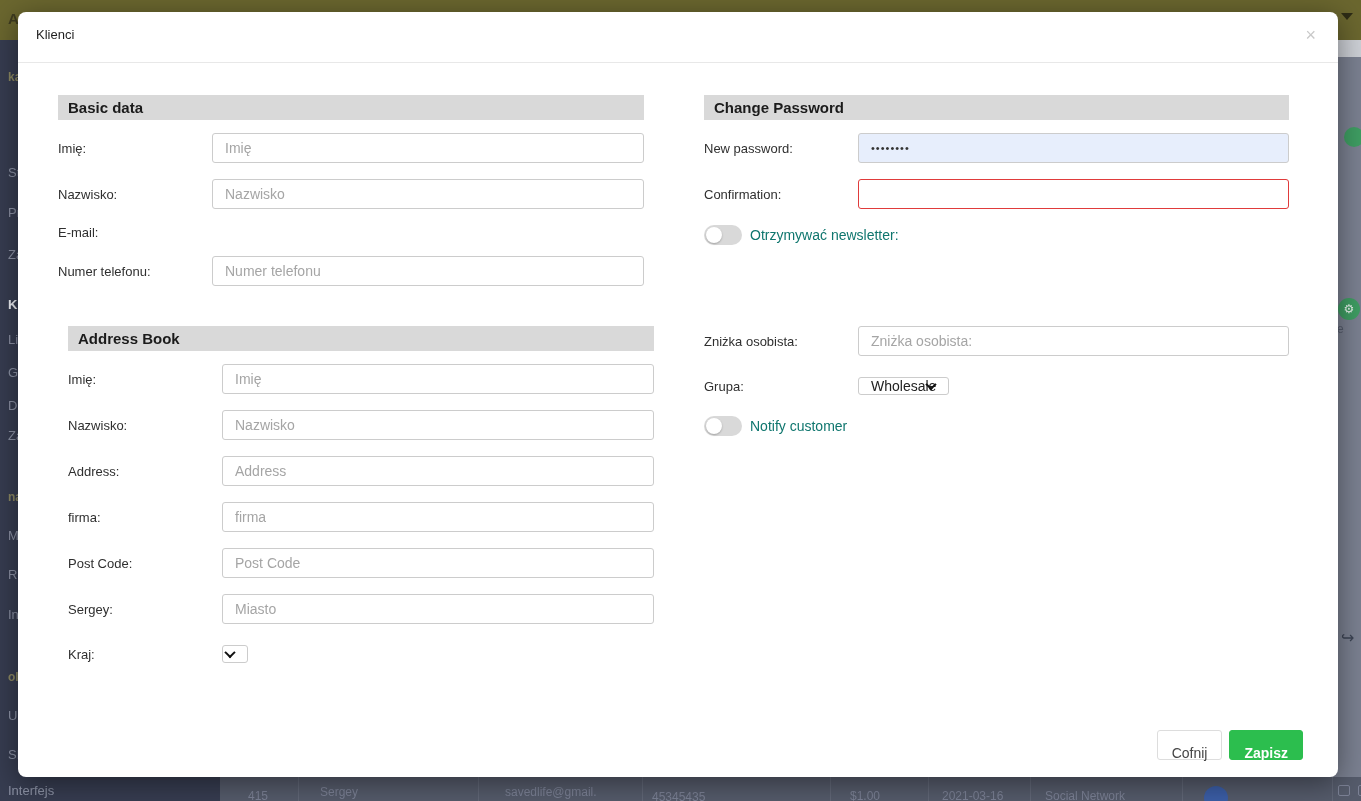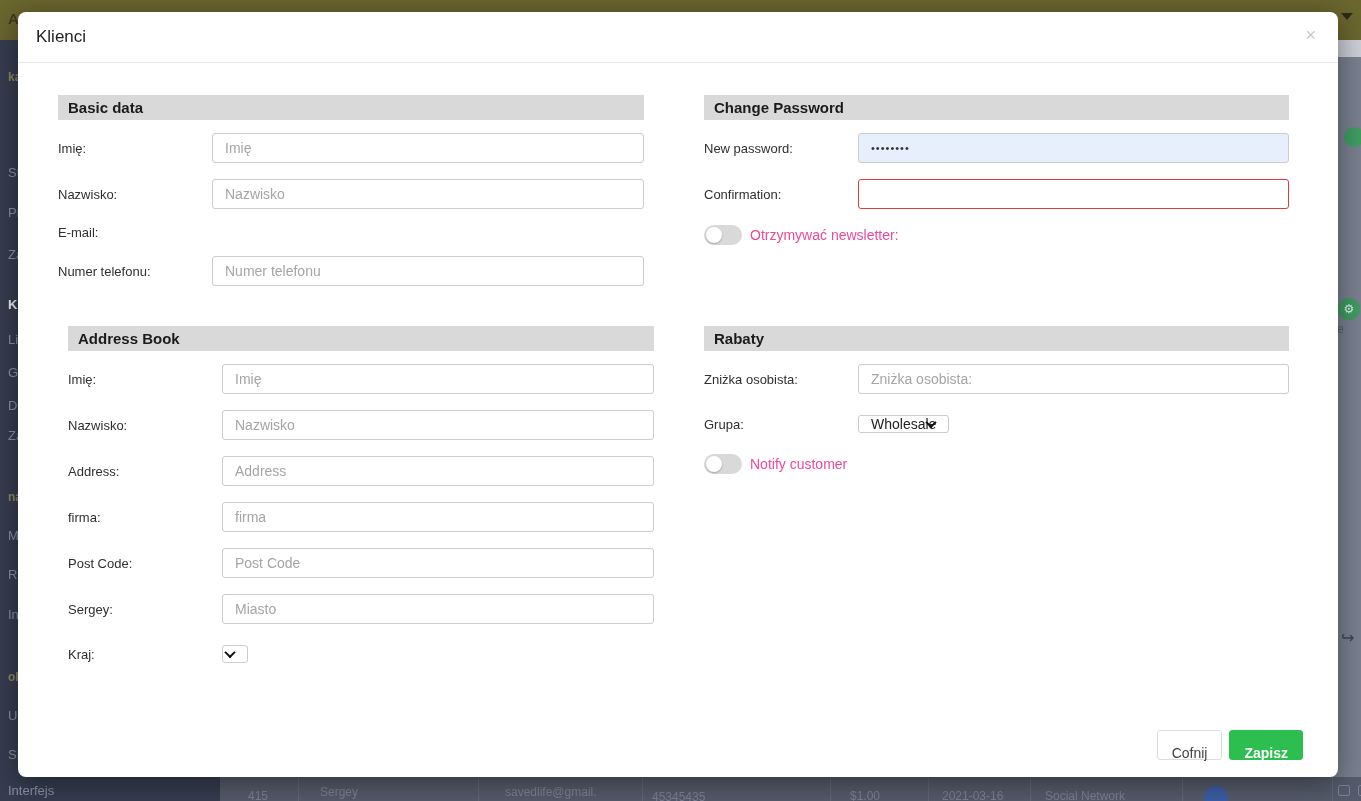--- a/index.html
+++ b/index.html
@@ -21,21 +21,21 @@
   .edge-arrow { position:absolute; left:1341px; top:628px; font-size:16px; color:#3c4354; }
   .bg-bottomrow { position:absolute; left:220px; top:777px; width:1141px; height:24px; background:#565c6c; overflow:hidden; }
   .brow-cell { position:absolute; font-size:12px; color:#7d8397; white-space:nowrap; }
   .brow-sep { position:absolute; top:0; width:1px; height:24px; background:#636979; }
   .blue-dot { position:absolute; left:1204px; top:786px; width:24px; height:24px; border-radius:50%; background:#3c5fa8; color:#c9d4ec; font-size:13px; text-align:center; line-height:22px; font-weight:bold; }
   .brow-icon { position:absolute; top:8px; width:12px; height:11px; border:1px solid #7d8397; border-radius:2px; }
 
   
   .modal { position:absolute; left:18px; top:12px; width:1320px; height:765px; background:#ffffff; border-radius:8px; box-shadow:0 6px 30px rgba(0,0,0,0.45); }
   .modal-header { position:relative; height:51px; border-bottom:1px solid #e8e8e8; }
-  .modal-title { position:absolute; left:18px; top:15px; font-size:17px; color:#1f1f1f; }
+  .modal-title { position:absolute; left:18px; top:15px; font-size:13px; color:#1f1f1f; }
   .modal-close { position:absolute; right:22px; top:14px; font-size:18px; color:#c9c9c9; cursor:pointer; line-height:1; }
 
   .sec { position:absolute; }
   .sec-basic    { left:40px;  top:83px;  width:586px; }
   .sec-password { left:686px; top:83px;  width:585px; }
   .sec-address  { left:50px;  top:314px; width:586px; }
   .sec-rabaty   { left:686px; top:314px; width:585px; }
 
   .sec-bar { height:25px; line-height:25px; background:#d9d9d9; padding:0 10px; font-size:15px; font-weight:bold; color:#1b1b1b; margin-bottom:13px; }
 
@@ -48,21 +48,21 @@
   .tinput.autofill { background:#e7eefc; }
   .tinput.pw { font-size:11px; letter-spacing:1px; }
   .tinput.error { border:1.5px solid #e03b3b; }
 
   .selbox { position:relative; width:100%; height:30px; border:1px solid #cccccc; border-radius:3px; background:#fff; font-size:14px; color:#222; line-height:28px; padding:0 12px; cursor:pointer; }
   .chev { position:absolute; right:13px; top:50%; width:8px; height:8px; border-right:2px solid #111; border-bottom:2px solid #111; transform:translateY(-68%) rotate(45deg); }
 
   .trow { display:flex; align-items:center; margin-bottom:14px; }
   .toggle { width:38px; height:20px; border-radius:10px; background:#d9d9d9; position:relative; flex:none; cursor:pointer; }
   .toggle .knob { position:absolute; left:2px; top:2px; width:16px; height:16px; border-radius:50%; background:#fff; box-shadow:0 1px 2px rgba(0,0,0,0.25); }
-  .tlabel { margin-left:8px; font-size:14px; color:#ec4899; }
+  .tlabel { margin-left:8px; font-size:14px; color:#0f766e; }
 
   .modal-footer { position:absolute; right:35px; bottom:17px; display:flex; gap:7px; }
   .btn { height:30px; border-radius:3px; font-size:14px; font-family:"Liberation Sans", sans-serif; cursor:pointer; padding:14px 14px; }
   .btn-cancel { background:#fff; border:1px solid #ddd; color:#444; }
   .btn-save { background:#2cbe4e; border:1px solid #2cbe4e; color:#fff; font-weight:bold; }
 </style>
 </head>
 <body>
 
 <div class="bg-topbar">
@@ -193,21 +193,20 @@
       <span class="fctrl">
         <span class="selbox">
           <span></span>
           <span class="chev"></span>
         </span>
       </span>
     </div>
   </div>
 
   <div class="sec sec-rabaty">
-    <div class="sec-bar">Rabaty</div>
     <div class="frow">
       <span class="flabel">Zniżka osobista:</span>
       <span class="fctrl"><input class="tinput" type="text" placeholder="Zniżka osobista:" style=""></span>
     </div>
     <div class="frow">
       <span class="flabel">Grupa:</span>
       <span class="fctrl">
         <span class="selbox">
           <span>Wholesale</span>
           <span class="chev"></span>

